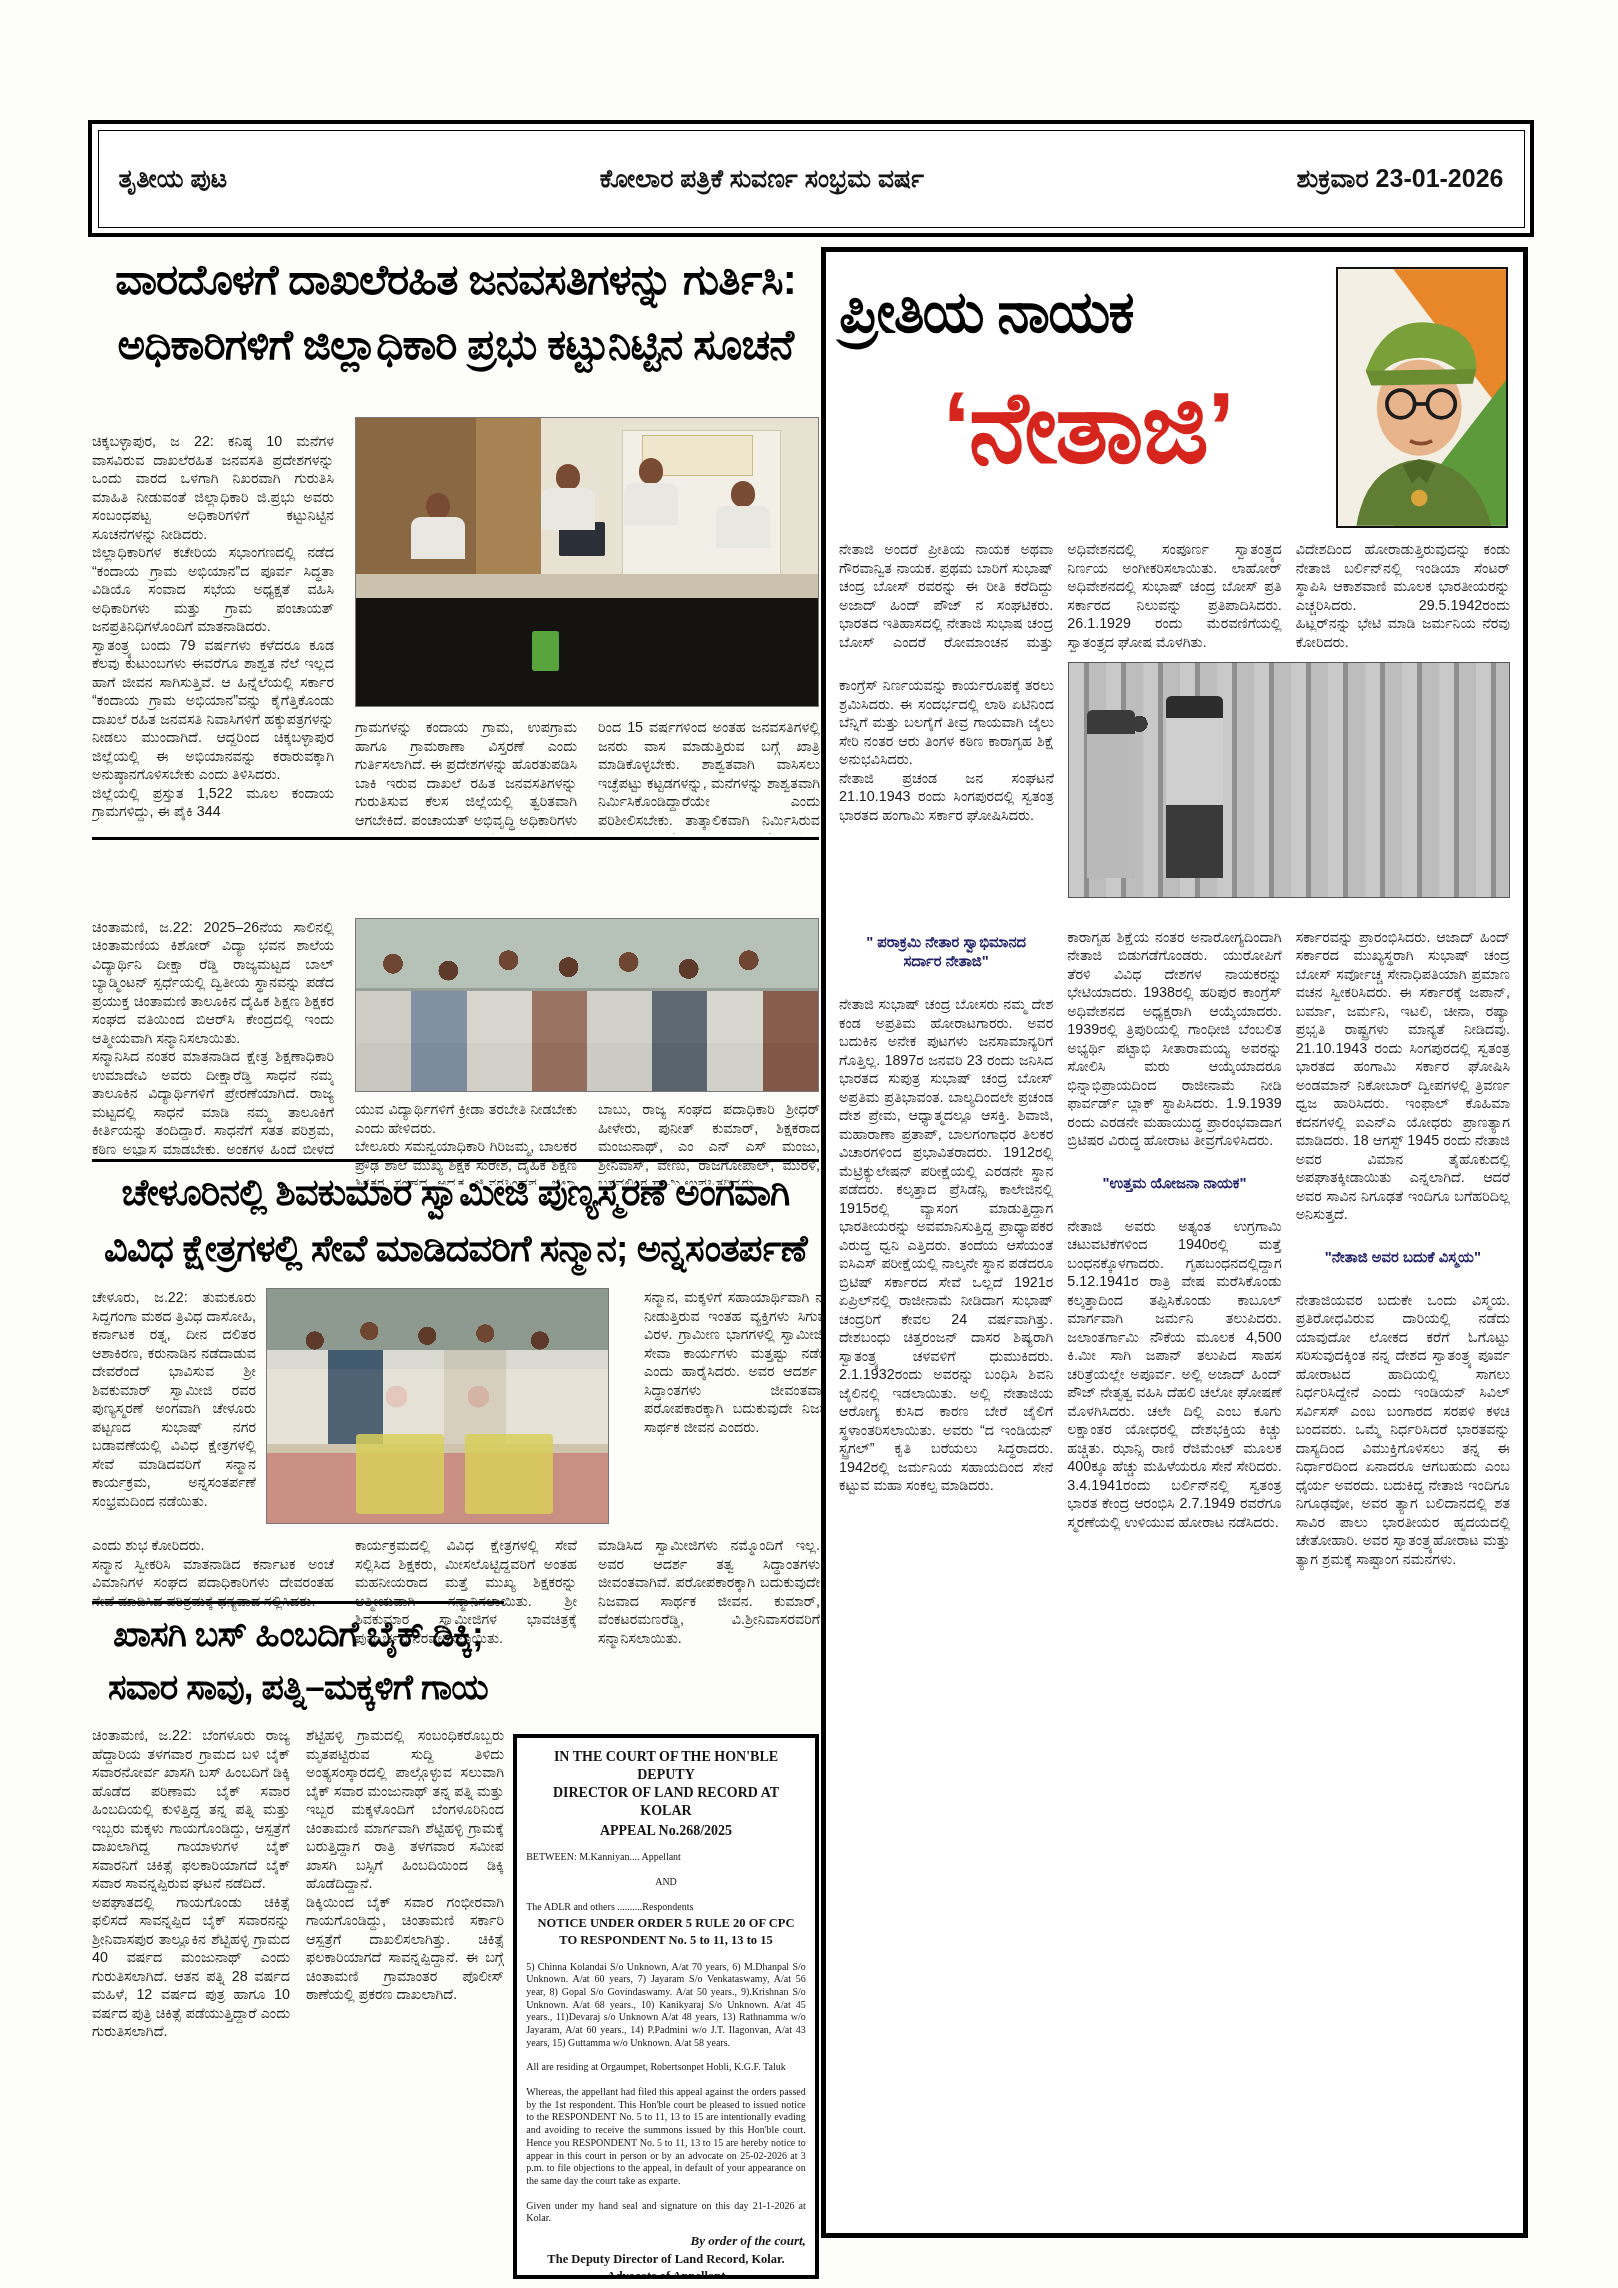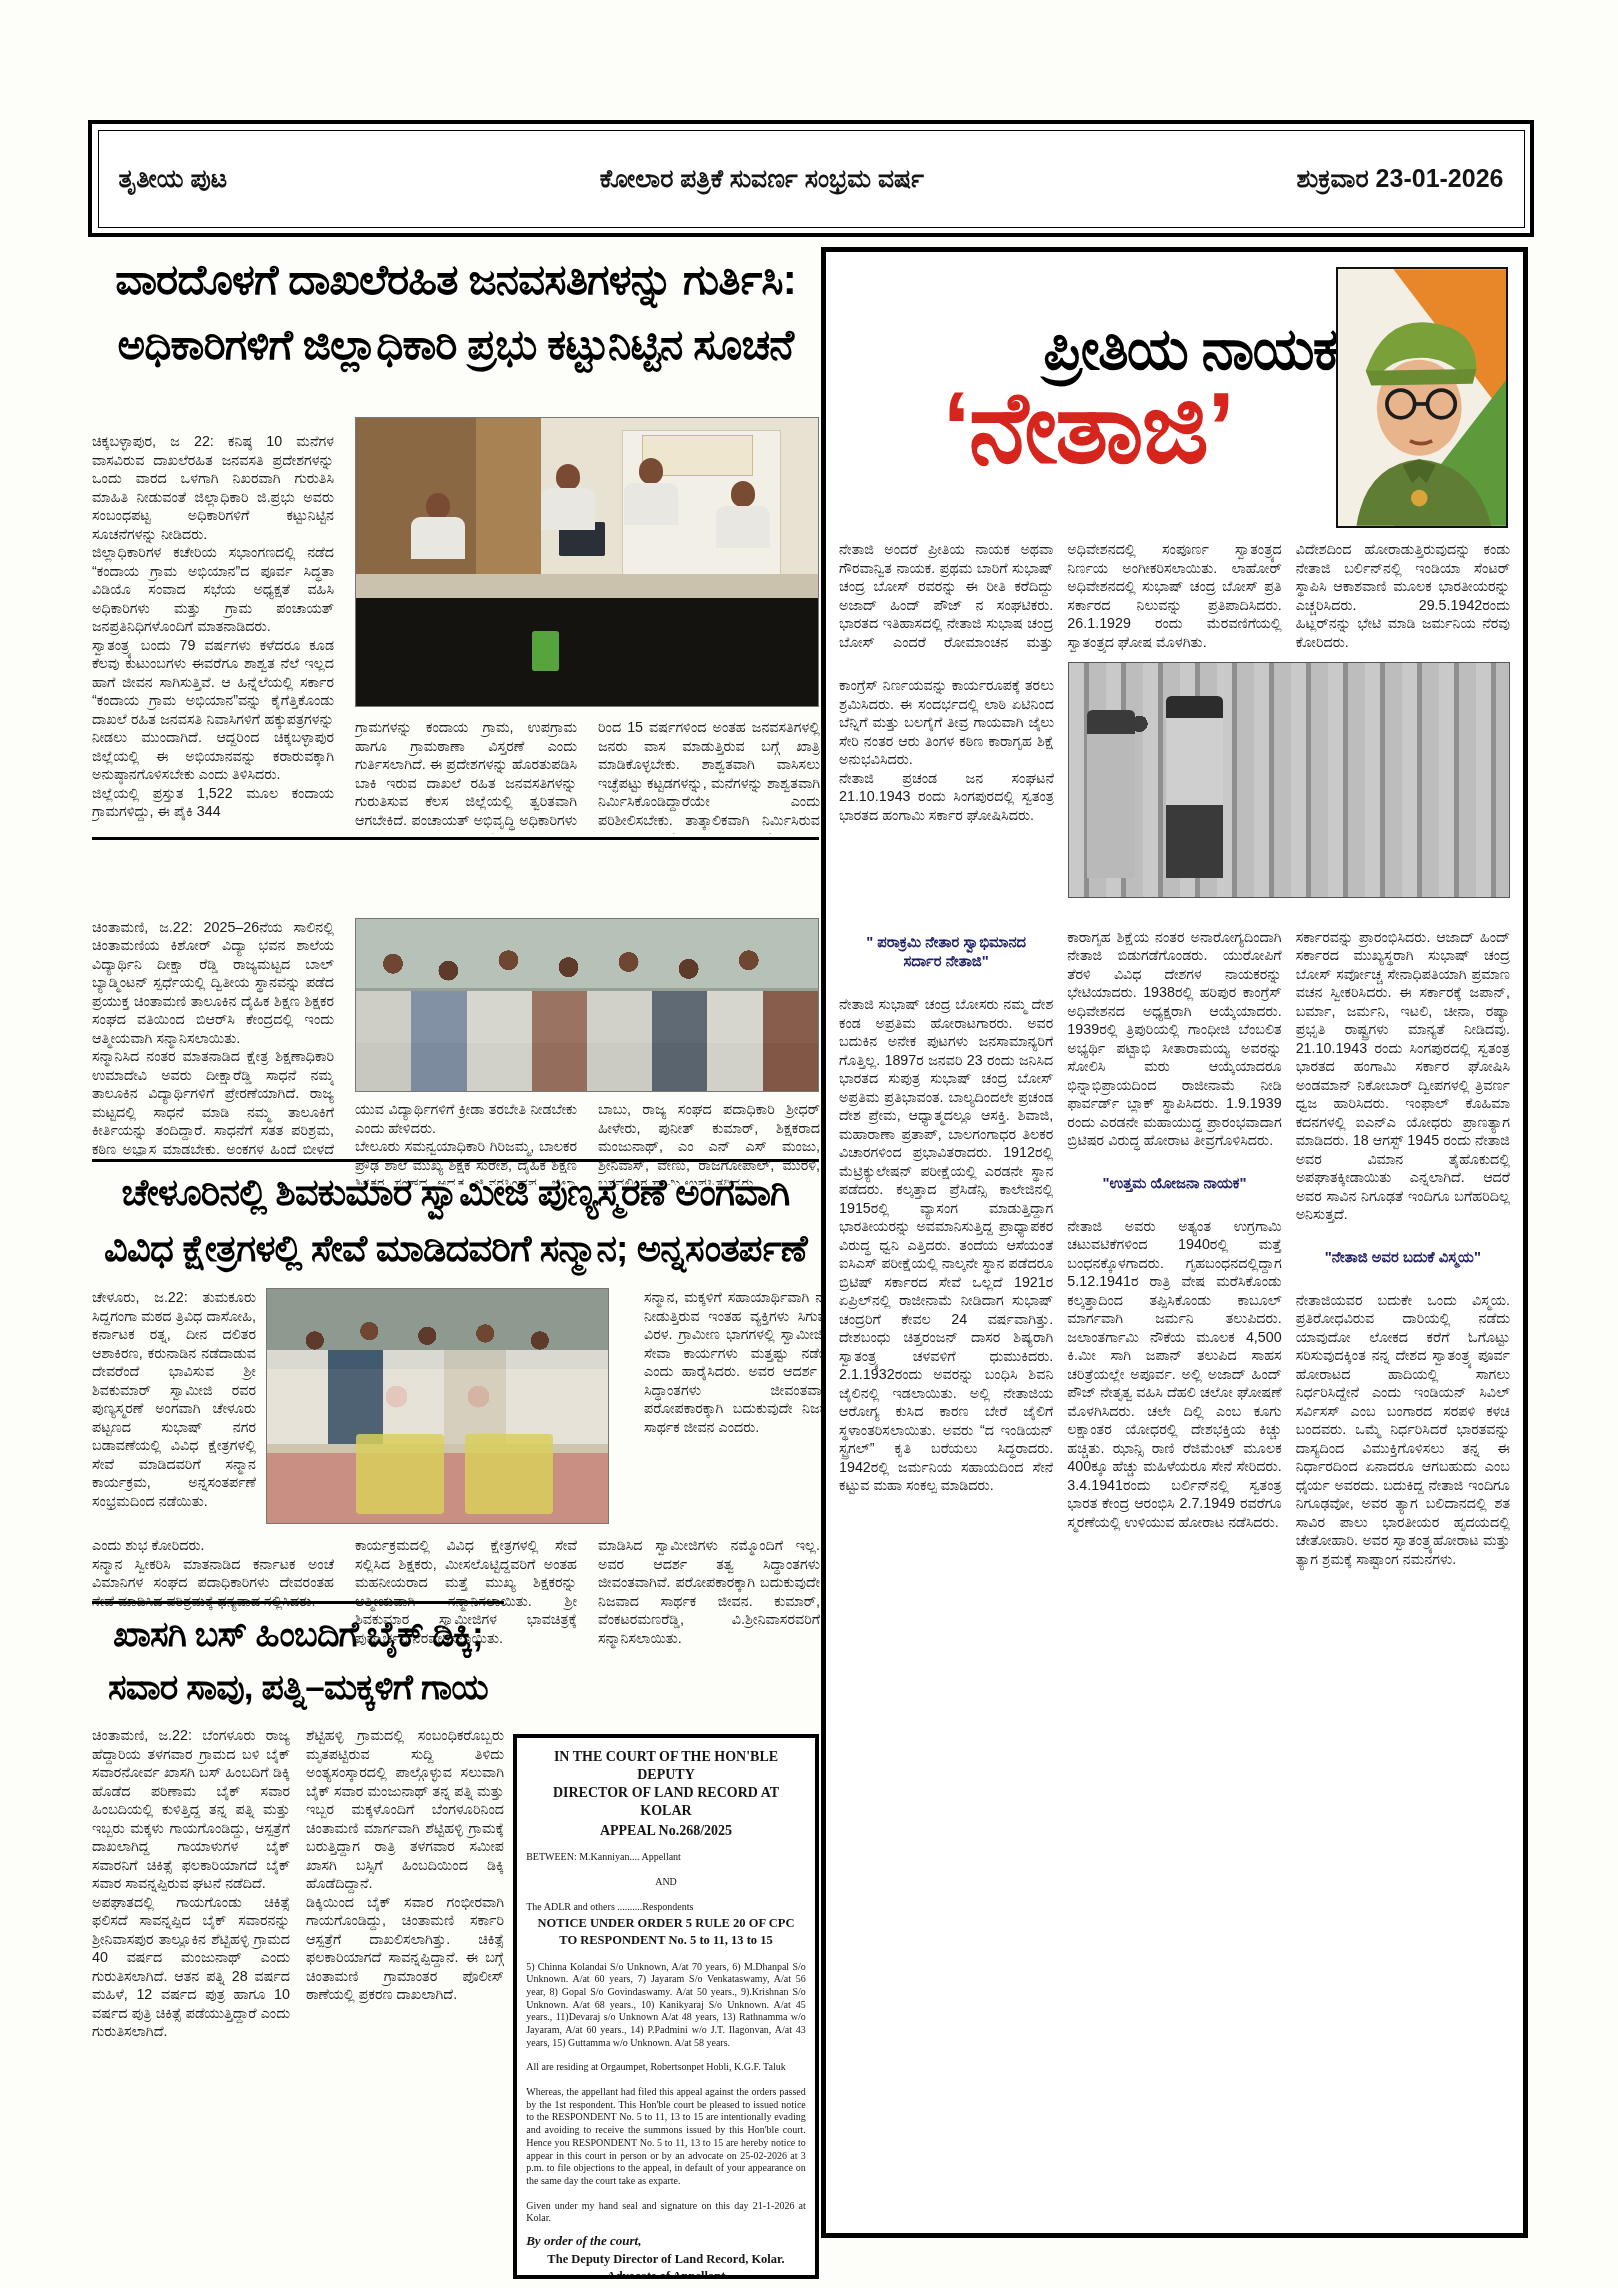--- a/index.html
+++ b/index.html
@@ -81,25 +81,25 @@
   .secD .headline{font-size:35px;line-height:1.5;}
   .secD-body{position:absolute;top:118px;left:0;right:0;bottom:0;}
   .secD-c1{position:absolute;left:0;top:0;width:198px;height:545px;}
   .secD-c2{position:absolute;left:214px;top:0;width:198px;height:545px;}
   
   .notice{position:absolute;left:513px;top:1734px;width:306px;height:545px;border:4.6px solid #000;background:#fff;
       box-sizing:border-box;padding:7.4px 9.2px;font-family:"Liberation Serif","DejaVu Serif",serif;overflow:hidden;}
   .notice .nb{font-weight:bold;text-align:center;font-size:14px;line-height:1.25;}
   .notice .nt{font-size:10px;line-height:1.27;text-align:justify;margin-top:12px;}
   .notice .nc{text-align:center;}
-  .notice .nitalic{font-style:italic;font-weight:bold;text-align:left;font-size:13px;margin-top:8px;}
+  .notice .nitalic{font-style:italic;font-weight:bold;text-align:right;font-size:13px;margin-top:8px;}
   .notice p{margin:2.8px 0;}
   
   .netaji{position:absolute;left:821px;top:247px;width:707px;height:1991px;border:5.5px solid #000;background:#fff;box-sizing:border-box;}
-  .nj-kicker{position:absolute;left:13px;top:26px;width:498px;text-align:right;font-weight:bold;font-size:58px;letter-spacing:-1.8px;color:#000;margin-top:37px;}
+  .nj-kicker{position:absolute;left:13px;top:26px;width:498px;text-align:left;font-weight:bold;font-size:58px;letter-spacing:-1.8px;color:#000;}
   .nj-title{position:absolute;left:13px;top:118px;width:498px;text-align:center;font-weight:bold;font-size:100px;letter-spacing:-1.8px;color:#d6251d;}
   .nj-portrait{position:absolute;right:14.8px;top:14.8px;width:168px;height:257px;border:2.8px solid #111;}
   .nj-body{position:absolute;left:13px;right:13px;top:288px;bottom:11px;}
   .nj-r1{position:absolute;left:0;right:0;top:0;height:113px;display:flex;gap:14px;}
   .nj-r1 .col{flex:1;}
   .nj-r2{position:absolute;left:0;right:0;top:122px;height:236px;}
   .nj-r2-c1{position:absolute;left:0;top:0;width:215px;height:236px;}
   .ph-ina{position:absolute;left:229px;top:0;right:0;height:236px;border:1.8px solid #555;box-sizing:border-box;
       filter:grayscale(1);
       background:

